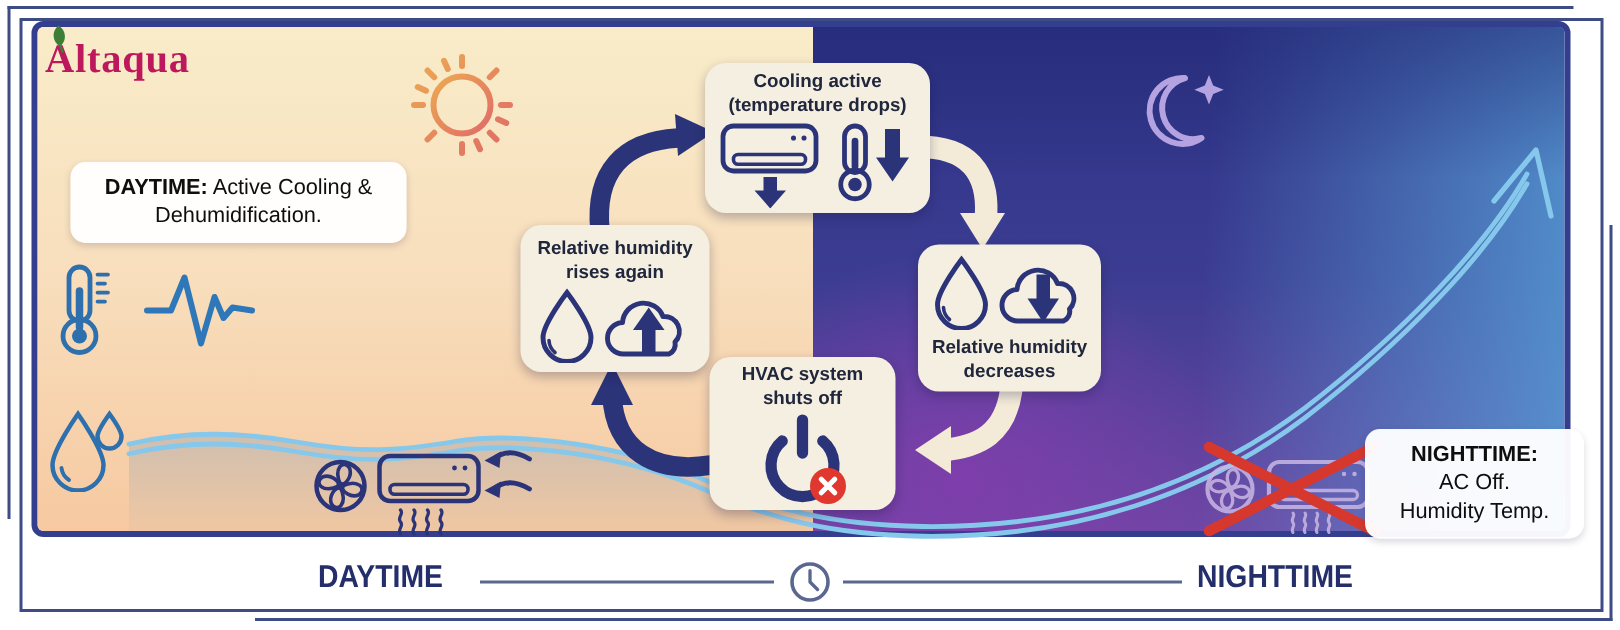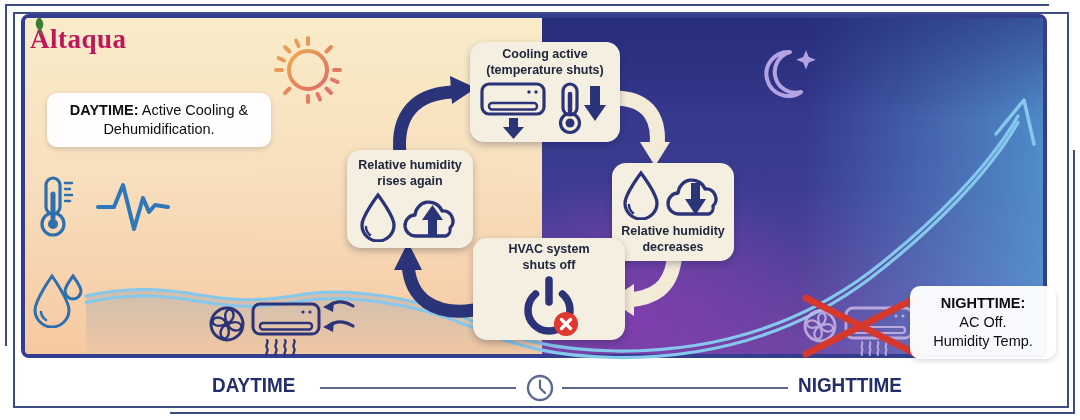--- a/index.html
+++ b/index.html
@@ -123,21 +123,21 @@
       <circle cx="40" cy="40" r="19"></circle>
       <path d="M40 8 V14 M40 66 V72 M8 40 H14 M66 40 H72 M17 17 L21.5 21.5 M58.5 58.5 L63 63 M17 63 L21.5 58.5 M58.5 21.5 L63 17 M28 10.5 L30.5 16 M49.5 64 L52 69.5 M10.5 28 L16 30.5 M64 49.5 L69.5 52"></path>
     </g>
   </svg>
 
   <svg class="abs icon" style="left:748px;top:42px;" width="76" height="66" viewBox="0 0 76 66">
     <path d="M42 10 A22 22 0 1 0 53 50 A18 18 0 0 1 42 10 Z" stroke="#b4a3e0" stroke-width="4" fill="none" stroke-linejoin="round"></path>
     <path d="M58 8 l2.8 7 7 2.8 -7 2.8 -2.8 7 -2.8 -7 -7 -2.8 7 -2.8 Z" fill="#b4a3e0"></path>
   </svg>
 
-  <div class="abs info-card" style="left:47px;top:93px;width:208px;">
+  <div class="abs info-card" style="left:47px;top:108px;width:208px;">
     <div><b>DAYTIME:</b>
       <span>Active Cooling &amp;</span></div>
     <div>Dehumidification.</div>
   </div>
 
   <div class="abs info-card" style="left:910px;top:286px;width:130px;">
     <div><b>NIGHTTIME:</b></div>
     <div>AC Off.</div>
     <div>Humidity Temp.</div>
   </div>
@@ -216,21 +216,21 @@
     </g>
     <g stroke="#d6382e" stroke-width="7" stroke-linecap="round">
       <path d="M12 12 L122 68"></path>
         <path d="M122 12 L12 68"></path>
     </g>
   </svg>
 
   <div class="flow-box" style="left:470px;top:42px;width:150px;height:100px;">
     <div class="flow-title">
       <div>Cooling active</div>
-      <div>(temperature shuts)</div>
+      <div>(temperature drops)</div>
     </div>
     <svg width="132" height="58" viewBox="0 0 132 58">
       <g stroke="#2c3479" fill="none" stroke-linecap="round">
         <rect x="3" y="3" width="62" height="30" rx="7" stroke-width="3.2"></rect>
         <rect x="10" y="22" width="48" height="6.5" rx="3" stroke-width="2.4"></rect>
         <rect x="84" y="3" width="14" height="31" rx="7" stroke-width="3.2"></rect>
         <path d="M91 13 V30" stroke-width="4.5"></path>
         <circle cx="91" cy="42" r="9.5" stroke-width="3.2"></circle>
       </g>
       <circle cx="50" cy="11" r="1.7" fill="#2c3479"></circle>
@@ -270,21 +270,21 @@
         <rect x="74" y="13" width="9" height="17"></rect>
         <polygon points="68,29 89,29 78.5,45"></polygon>
       </g>
     </svg>
     <div class="flow-title">
       <div>Relative humidity</div>
       <div>decreases</div>
     </div>
   </div>
 
-  <div class="flow-box" style="left:473px;top:238px;width:152px;height:102px;">
+  <div class="flow-box" style="left:473px;top:238px;width:124px;height:102px;">
     <div class="flow-title">
       <div>HVAC system</div>
       <div>shuts off</div>
     </div>
     <svg width="68" height="62" viewBox="0 0 68 62">
       <path d="M20.5 18 A21 21 0 1 0 47.5 18" stroke="#2c3479" stroke-width="7.5" fill="none" stroke-linecap="round"></path>
       <path d="M34 4 V26" stroke="#2c3479" stroke-width="7.5" stroke-linecap="round"></path>
       <g>
         <circle cx="51" cy="48" r="12" fill="#e0372e"></circle>
         <path d="M46.5 43.5 L55.5 52.5 M55.5 43.5 L46.5 52.5" stroke="#fff" stroke-width="3.4" stroke-linecap="round"></path>

